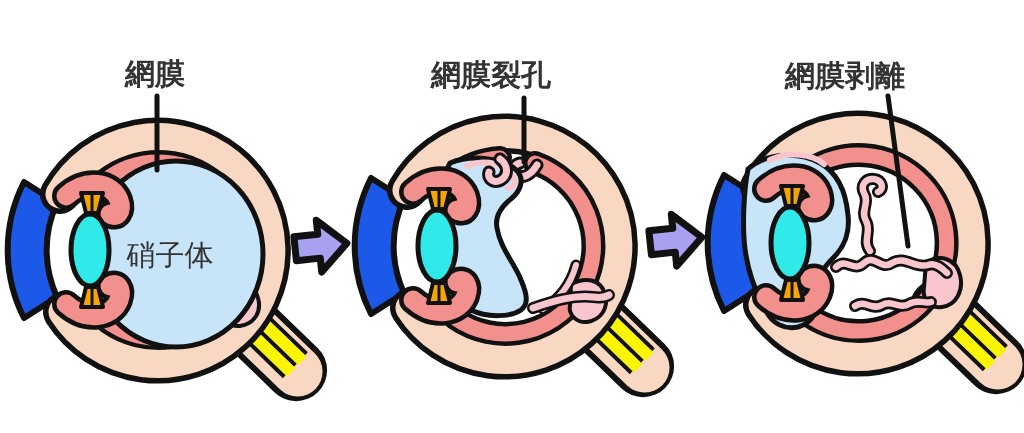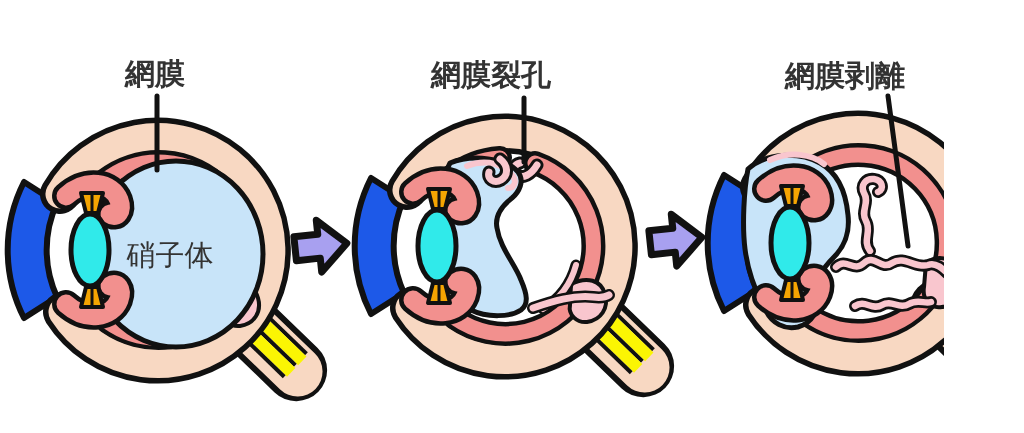--- a/index.html
+++ b/index.html
@@ -1,18 +1,18 @@
 <!DOCTYPE html>
 <html style="--c-background: #FFFFFF; --c-outline: #111111; --c-text: #333333; --c-sclera: #F8D8C2; --c-choroid: #F2908E; --c-retina_pink: #F9C6CE; --c-vitreous: #C8E4F9; --c-lens: #30EAEA; --c-cornea: #1D59E8; --c-zonule: #F5A502; --c-optic_nerve: #FBF503; --c-arrow: #A8A0F0;"><head>
 <meta charset="utf-8">
 <style>
   html,body{margin:0;padding:0;background:#fff;}
   #stage{
     position:relative;
-    width:944px;height:433px;
+    width:1024px;height:433px;
     background:var(--c-background,#fff);
     font-family:"DejaVu Sans","Liberation Sans",sans-serif;
     overflow:hidden;
   }
   svg{display:block;}
   .label-text{
     font-size:30px;font-weight:600;fill:var(--c-text,#333);
     font-family:"DejaVu Sans","Liberation Sans",sans-serif;
   }
   .inner-text{

